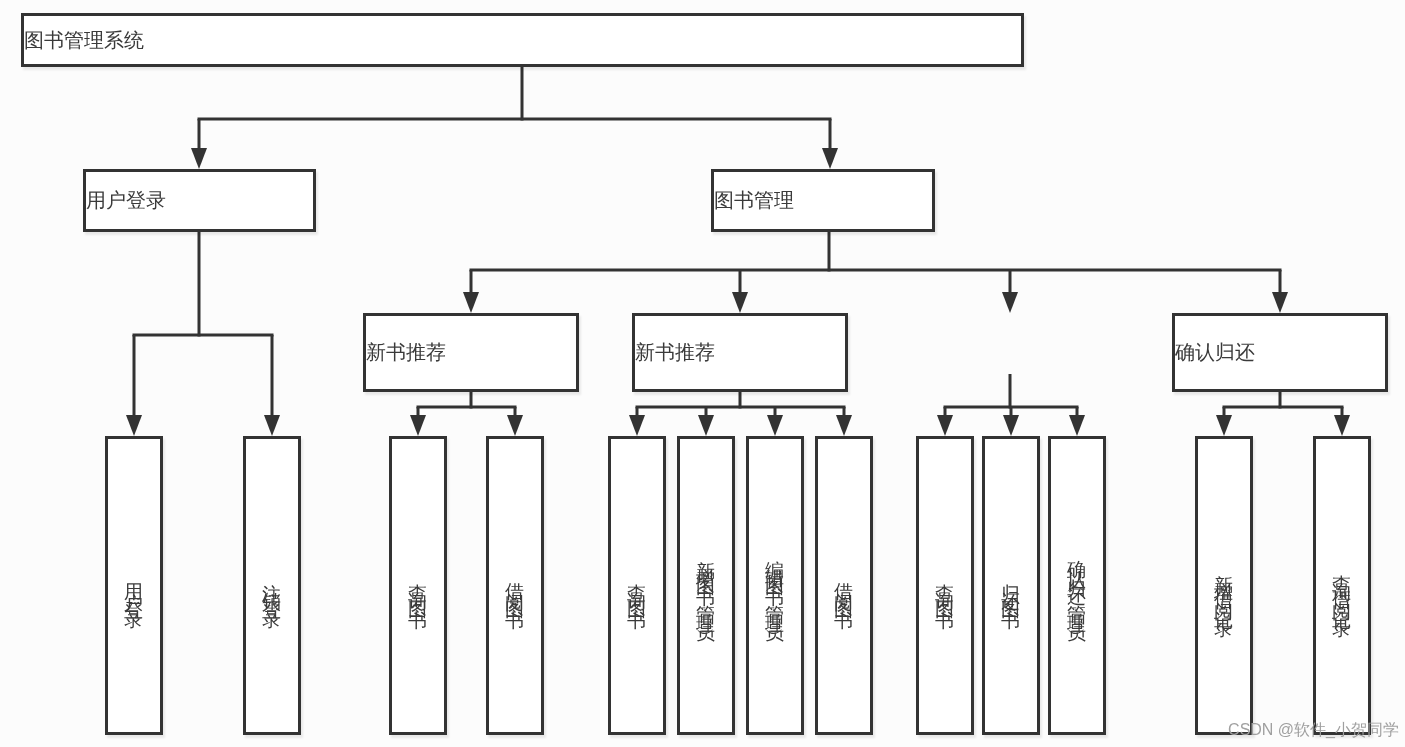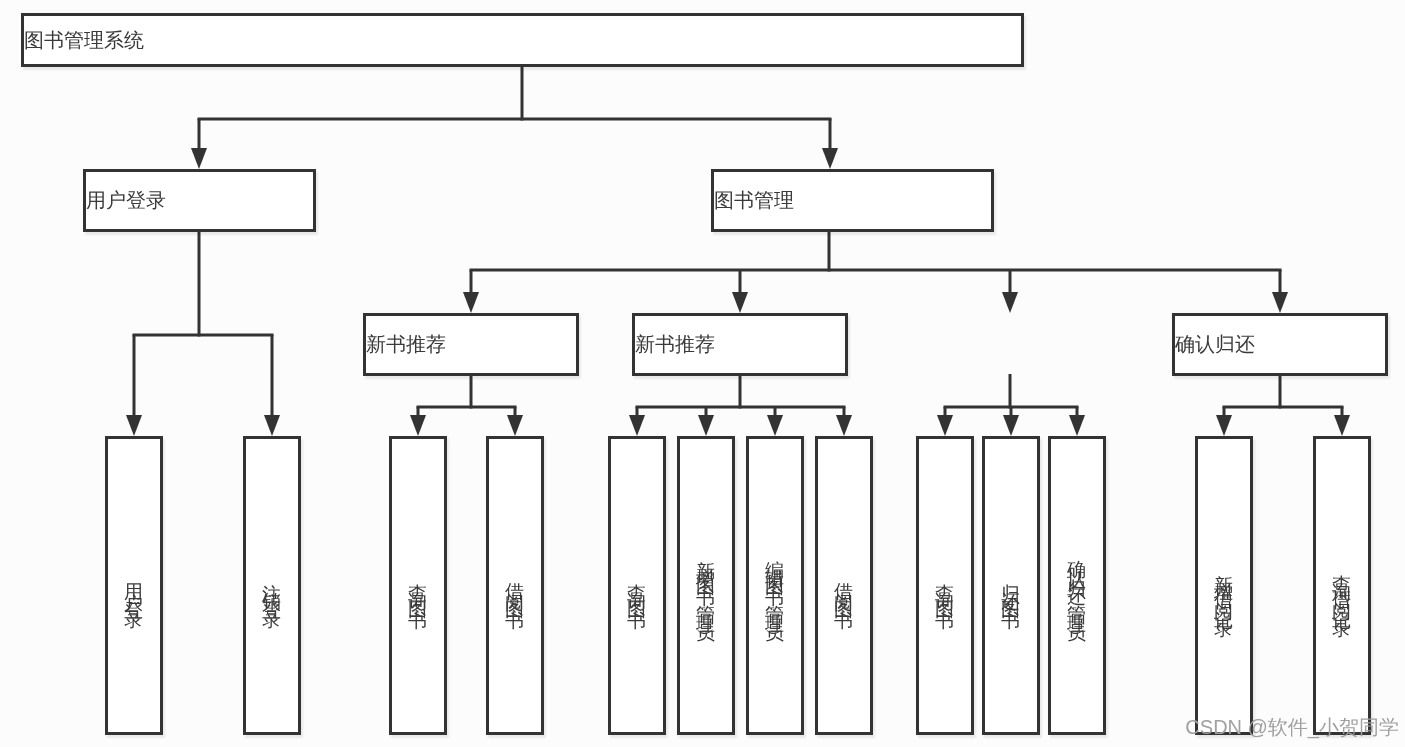--- a/index.html
+++ b/index.html
@@ -21,35 +21,35 @@
   svg.connectors polygon{fill:var(--line);}
   .node{
     position:absolute;box-sizing:border-box;
     border:3px solid var(--line);background:var(--node-fill);
     display:flex;align-items:center;justify-content:flex-start;
     font-size:20px;color:var(--text);z-index:1;
     box-shadow:2px 3px 2px rgba(0,0,0,0.08);
   }
   .node.root{left:21px;top:13px;width:1003px;height:54px;}
   .node.lvl2{top:169px;height:63px;}
-  .node.lvl3{top:313px;height:63px;width:216px;}
+  .node.lvl3{top:313px;height:79px;width:216px;}
   .leaf{
     position:absolute;box-sizing:border-box;top:436px;width:58px;height:299px;
     border:3px solid var(--line);background:var(--node-fill);
     display:flex;align-items:center;justify-content:center;z-index:1;
     box-shadow:2px 3px 2px rgba(0,0,0,0.08);
   }
   .leaf .vtext{
     writing-mode:vertical-rl;text-orientation:mixed;
     font-size:19px;letter-spacing:9px;line-height:1;
     color:var(--text);white-space:nowrap;
   }
   .watermark{
     position:absolute;right:6px;bottom:6px;z-index:2;
-    font-size:20px;color:var(--watermark);
+    font-size:16px;color:var(--watermark);
   }
 </style>
 </head>
 <body>
 
 <div id="stage">
 
   <svg class="connectors" width="1405" height="747" viewBox="0 0 1405 747">
 
     <line x1="522" y1="66" x2="522" y2="120.5"></line>
@@ -112,21 +112,21 @@
     <polygon points="1334,415 1350,415 1342,436"></polygon>
   </svg>
 
   <div class="node root">
     <span>图书管理系统</span>
   </div>
 
   <div class="node lvl2" style="left:83px;width:233px;">
     <span>用户登录</span>
   </div>
-  <div class="node lvl2" style="left:711px;width:283px;">
+  <div class="node lvl2" style="left:711px;width:224px;">
     <span>图书管理</span>
   </div>
 
   <div class="node lvl3" style="left:363px;">
     <span>新书推荐</span>
   </div>
   <div class="node lvl3" style="left:632px;">
     <span>新书推荐</span>
   </div>
   <div class="node lvl3" style="left:1172px;">

